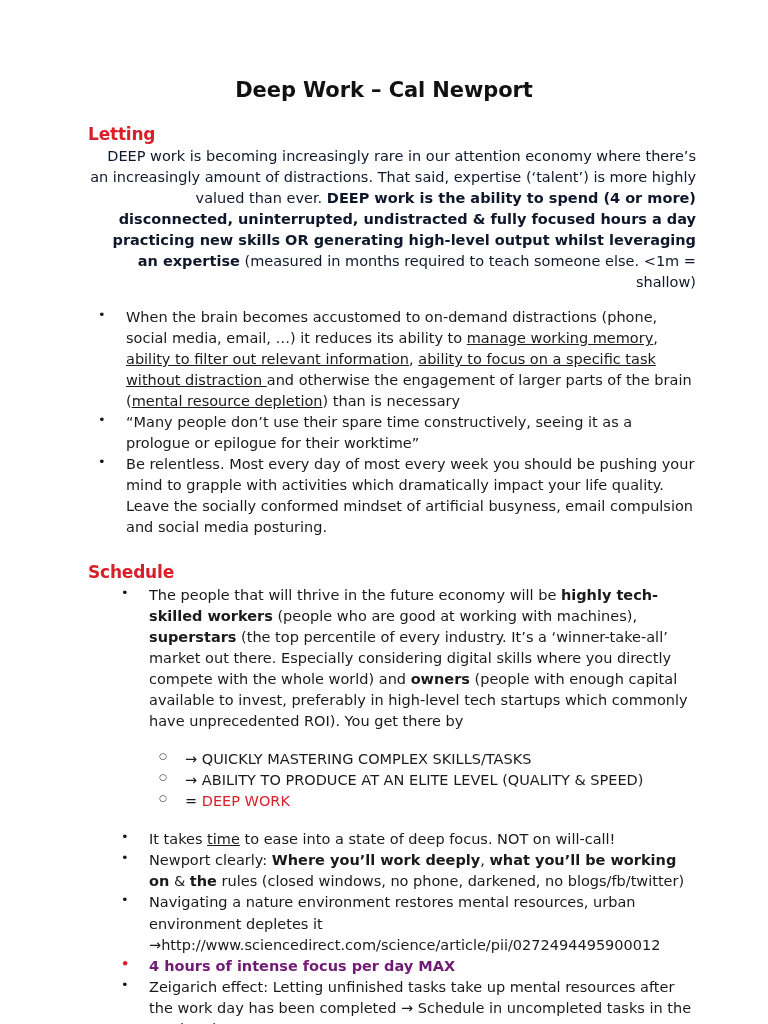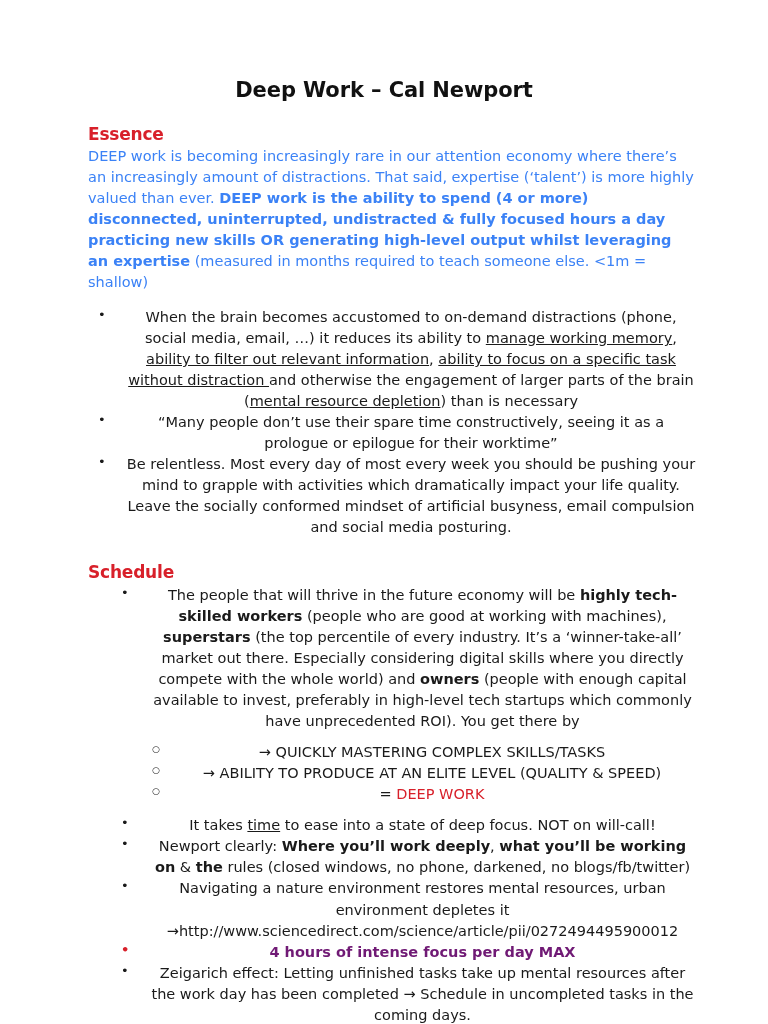--- a/index.html
+++ b/index.html
@@ -39,28 +39,27 @@
     letter-spacing: -0.2px;
   }
   .section-heading.essence {
     margin-top: 24px;
     margin-bottom: 3px;
   }
   p.body-text {
     font-size: 14.5px;
     line-height: 1.45;
     margin: 0;
-    color: #3b82f6;
-    text-align: left;
+    color: #0f172a;
+    text-align: right;
   }
   ul {
     margin: 0;
     padding: 0;
     list-style: none;
-    text-align: center;
   }
   li.bullet {
     position: relative;
     font-size: 14.5px;
     line-height: 1.45;
     color: #1a1a1a;
     margin: 0 0 0 0;
   }
   
   .level1 > li.bullet {
@@ -90,21 +89,21 @@
   }
   .level1b > li.bullet.red-item {
     color: #701a75;
     font-weight: bold;
   }
   .level1b > li.bullet.red-item::before {
     color: #D8202A;
   }
   
   .level2 {
-    margin: 10px;
+    margin: 17px;
   }
   .level2 > li.bullet {
     padding-left: 30px;
     margin-left: 50px;
   }
   .level2 > li.bullet::before {
     content: "\25CB";
     position: absolute;
     left: 4px;
     top: 1px;
@@ -128,21 +127,21 @@
     word-break: break-all;
   }
 </style>
 </head>
 <body>
 
 <div class="page">
 
   <h1 class="doc-title">Deep Work – Cal Newport</h1>
 
-  <h2 class="section-heading">Essence</h2>
+  <h2 class="section-heading">Letting</h2>
 
   <p class="body-text"><span>DEEP work is becoming increasingly rare in our attention economy where there’s an increasingly amount of distractions. That said, expertise (‘talent’)  is more highly valued than ever. </span><b>DEEP work is the ability to spend (4 or more) disconnected, uninterrupted, undistracted &amp; fully focused hours a day practicing new skills OR generating high-level output whilst leveraging an expertise</b><span> (measured in months required to teach someone else. &lt;1m = shallow)</span></p>
 
   <ul class="level1 summary-list">
     <li class="bullet"><span>When the brain becomes accustomed to on-demand distractions (phone, social media, email, …) it reduces its ability to </span><u>manage working memory</u><span>, </span><u>ability to filter out relevant information</u><span>, </span><u>ability to focus on a specific task without distraction </u><span>and otherwise the engagement of larger parts of the brain (</span><u>mental resource depletion</u><span>) than is necessary</span></li>
     <li class="bullet">“Many people don’t use their spare time constructively, seeing it as a prologue or epilogue for their worktime”</li>
     <li class="bullet">Be relentless. Most every day of most every week you should be pushing your mind to grapple with activities which dramatically impact your life quality. Leave the socially conformed mindset of artificial busyness, email compulsion and social media posturing.</li>
   </ul>
 
   <h2 class="section-heading essence">Schedule</h2>

